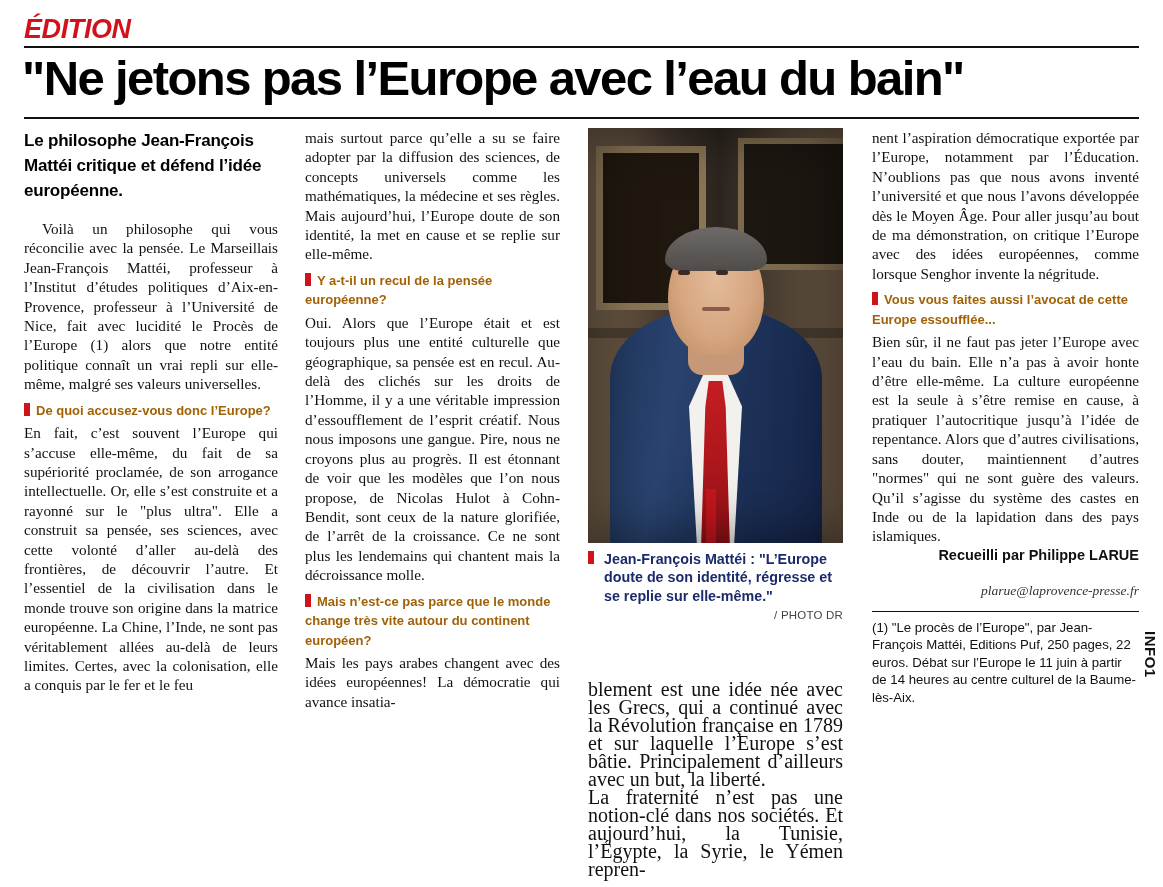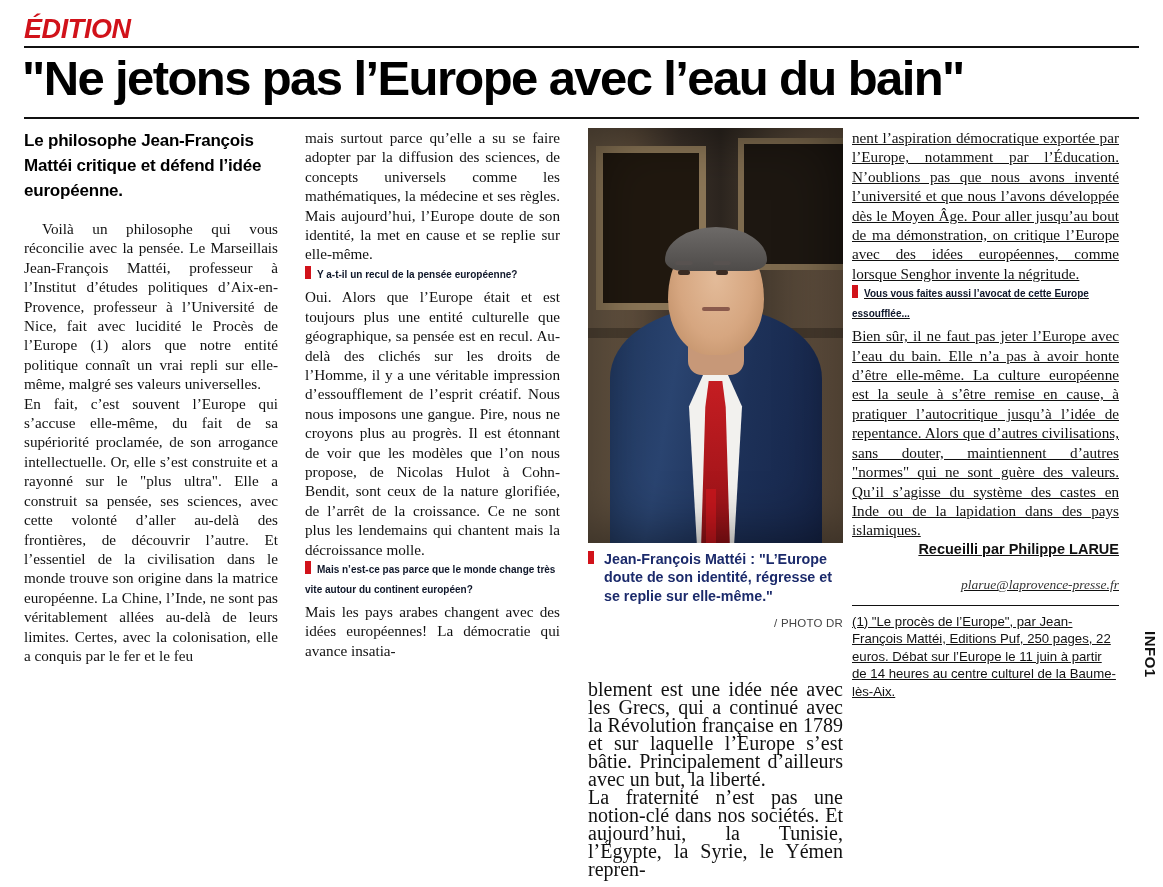--- a/index.html
+++ b/index.html
@@ -76,40 +76,40 @@
   }
   .col p {
     margin: 0 0 0 0;
     text-indent: 0;
   }
   .col p.indent {
     text-indent: 18px;
   }
   .col1 { left: 24px;  width: 254px; }
   .col2 { left: 305px; width: 255px; }
-  .col4 { left: 852px; width: 267px; text-decoration: underline; }
+  .col4 { left: 872px; width: 267px; }
 
   .standfirst {
     font-family: "Liberation Sans", sans-serif;
     font-weight: bold;
     font-size: 17px;
     line-height: 25px;
     letter-spacing: -0.2px;
     color: #000;
     margin-bottom: 16px;
     text-align: left;
   }
 
   .qhead {
     font-family: "Liberation Sans", sans-serif;
     font-weight: bold;
-    font-size: 10px;
+    font-size: 13px;
     line-height: 19.5px;
-    color: #0f172a;
-    margin: 1px 0 3px 0;
+    color: #a16207;
+    margin: 7px 0 3px 0;
     text-align: left;
   }
   .qhead .bullet {
     display: inline-block;
     width: 6px;
     height: 13px;
     background: #d1121a;
     margin-right: 6px;
     vertical-align: -1px;
   }
@@ -254,21 +254,21 @@
     left: 0; top: 1px;
     width: 6px; height: 13px;
     background: #d1121a;
   }
   .photo-credit {
     width: 255px;
     text-align: right;
     font-family: "Liberation Sans", sans-serif;
     font-size: 11.5px;
     color: #444;
-    margin-top: 12px;
+    margin-top: 4px;
     letter-spacing: 0.2px;
   }
   .col3-after {
     position: absolute;
     left: 588px;
     top: 660px;
     width: 255px;
     font-size: 20px;
     line-height: 18px;
     text-align: justify;
@@ -320,20 +320,23 @@
 <div class="page">
 
   <div class="kicker">ÉDITION</div>
   <div class="rule-top"></div>
   <div class="headline">"Ne jetons pas l’Europe avec l’eau du bain"</div>
   <div class="rule-head"></div>
 
   <div class="col col1">
     <div class="standfirst">Le philosophe Jean-François Mattéi critique et défend l’idée européenne.</div>
     <p class="indent">Voilà un philosophe qui vous réconcilie avec la pensée. Le Marseillais Jean-François Mattéi, professeur à l’Institut d’études politiques d’Aix-en-Provence, professeur à l’Université de Nice, fait avec lucidité le Procès de l’Europe (1) alors que notre entité politique connaît un vrai repli sur elle-même, malgré ses valeurs universelles.</p>
+    <div class="qhead">
+      <span class="bullet"></span><span>De quoi accusez-vous donc l’Europe?</span>
+    </div>
     <p>En fait, c’est souvent l’Europe qui s’accuse elle-même, du fait de sa supériorité proclamée, de son arrogance intellectuelle. Or, elle s’est construite et a rayonné sur le "plus ultra". Elle a construit sa pensée, ses sciences, avec cette volonté d’aller au-delà des frontières, de découvrir l’autre. Et l’essentiel de la civilisation dans le monde trouve son origine dans la matrice européenne. La Chine, l’Inde, ne sont pas véritablement allées au-delà de leurs limites. Certes, avec la colonisation, elle a conquis par le fer et le feu</p>
   </div>
 
   <div class="col col2">
     <p>mais surtout parce qu’elle a su se faire adopter par la diffusion des sciences, de concepts universels comme les mathématiques, la médecine et ses règles. Mais aujourd’hui, l’Europe doute de son identité, la met en cause et se replie sur elle-même.</p>
     <div class="qhead">
       <span class="bullet"></span><span>Y a-t-il un recul de la pensée européenne?</span>
     </div>
     <p>Oui. Alors que l’Europe était et est toujours plus une entité culturelle que géographique, sa pensée est en recul. Au-delà des clichés sur les droits de l’Homme, il y a une véritable impression d’essoufflement de l’esprit créatif. Nous nous imposons une gangue. Pire, nous ne croyons plus au progrès. Il est étonnant de voir que les modèles que l’on nous propose, de Nicolas Hulot à Cohn-Bendit, sont ceux de la nature glorifiée, de l’arrêt de la croissance. Ce ne sont plus les lendemains qui chantent mais la décroissance molle.</p>
     <div class="qhead">

